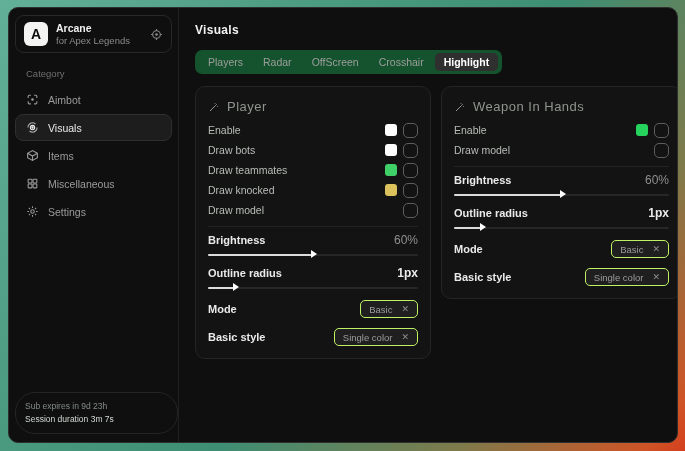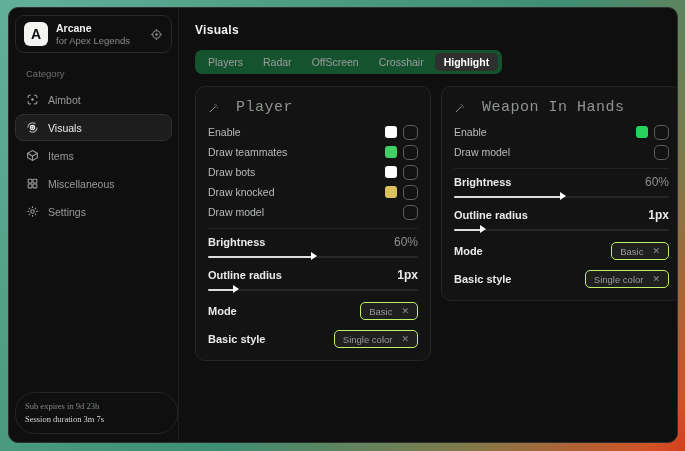--- a/index.html
+++ b/index.html
@@ -19,37 +19,37 @@
   .brand-title { font-size:10.5px; font-weight:700; color:#f0f0f0; }
   .brand-sub { font-size:9.5px; color:#8b8b8b; }
   .brand-action { margin-left:auto; color:#8a8a8a; display:flex; }
   .cat-label { margin:15px 11px 7px; font-size:9.5px; color:#707070; }
   .nav { display:flex; flex-direction:column; gap:1px; }
   .nav-item { height:27px; display:flex; align-items:center; gap:9px; padding:0 10px;
     color:#9b9b9b; font-size:10.5px; border:1px solid transparent; border-radius:8px; cursor:default; }
   .nav-item.sel { background:#1c1d1c; border-color:#2e2f2e; color:#eaeaea; }
   .nav-item .ic { display:flex; }
   .session { position:absolute; left:6px; right:0; bottom:8px; border:1px solid #242524;
-    border-radius:20px; padding:7px 9px; font-family:Liberation Serif, serif; line-height:1.55; }
+    border-radius:20px; padding:7px 9px; font-family:Liberation Sans, sans-serif; line-height:1.55; }
   .session .l1 { font-size:8.5px; color:#828c87; }
   .session .l2 { font-size:8.5px; color:#d4dad6; }
 
   
   .main { flex:1; padding:15px 16px; }
   .page-title { font-size:12px; font-weight:700; color:#f2f2f2; letter-spacing:.3px; }
   .tabbar { margin-top:13px; display:inline-flex; align-items:center; gap:2px;
     background:#14532d; border-radius:7px; padding:3px 4px; }
   .tab { padding:3px 9px; font-size:10.5px; color:#9e9e9e; border-radius:5px; cursor:default; white-space:nowrap; }
   .tab.sel { background:#2e2f2e; color:#ffffff; font-weight:600; }
   .cards { margin-top:12px; display:flex; gap:10px; align-items:flex-start; }
   .card { border:1px solid #242524; background:#121312; border-radius:10px; padding:9px 12px 10px; }
   .card.p0 { width:236px; }
   .card.p1 { width:241px; }
-  .card-head { display:flex; align-items:center; gap:16px; color:#8f948f;
-    font-family:Liberation Mono, monospace; font-size:15px; letter-spacing:.5px; margin:3px 0 6px; }
+  .card-head { display:flex; align-items:center; gap:7px; color:#8f948f;
+    font-family:Liberation Sans, sans-serif; font-size:13px; letter-spacing:.5px; margin:3px 0 6px; }
   .trow { height:20px; display:flex; align-items:center; font-size:10.5px; color:#b9bdb9; }
   .tctrl { margin-left:auto; display:flex; align-items:center; gap:6px; }
   .swatch { width:12px; height:12px; border-radius:3px; }
   .cbox { width:15px; height:15px; border:1.5px solid #5d5d5d; border-radius:5px; background:transparent; }
   .div { border-top:1px solid #222322; margin:6px 0 5px; }
   .srow-line { display:flex; align-items:center; height:15px; margin-top:3px; }
   .slabel { font-size:11px; font-weight:600; color:#eaeaea; }
   .sval { margin-left:auto; font-size:12px; }
   .sval.dim { color:#8f8f8f; }
   .sval.bright { color:#eaeaea; font-weight:600; }
@@ -170,30 +170,30 @@
           </div>
 
           <div class="trow">
             <span>Enable</span>
             <span class="tctrl">
               <span class="swatch" style="background: rgb(255, 255, 255);"></span>
               <span class="cbox"></span>
             </span>
           </div>
           <div class="trow">
+            <span>Draw bots</span>
+            <span class="tctrl">
+              <span class="swatch" style="background: rgb(255, 255, 255);"></span>
+              <span class="cbox"></span>
+            </span>
+          </div>
+          <div class="trow">
             <span>Draw teammates</span>
             <span class="tctrl">
               <span class="swatch" style="background: rgb(63, 208, 104);"></span>
-              <span class="cbox"></span>
-            </span>
-          </div>
-          <div class="trow">
-            <span>Draw bots</span>
-            <span class="tctrl">
-              <span class="swatch" style="background: rgb(255, 255, 255);"></span>
               <span class="cbox"></span>
             </span>
           </div>
           <div class="trow">
             <span>Draw knocked</span>
             <span class="tctrl">
               <span class="swatch" style="background: rgb(220, 194, 92);"></span>
               <span class="cbox"></span>
             </span>
           </div>

